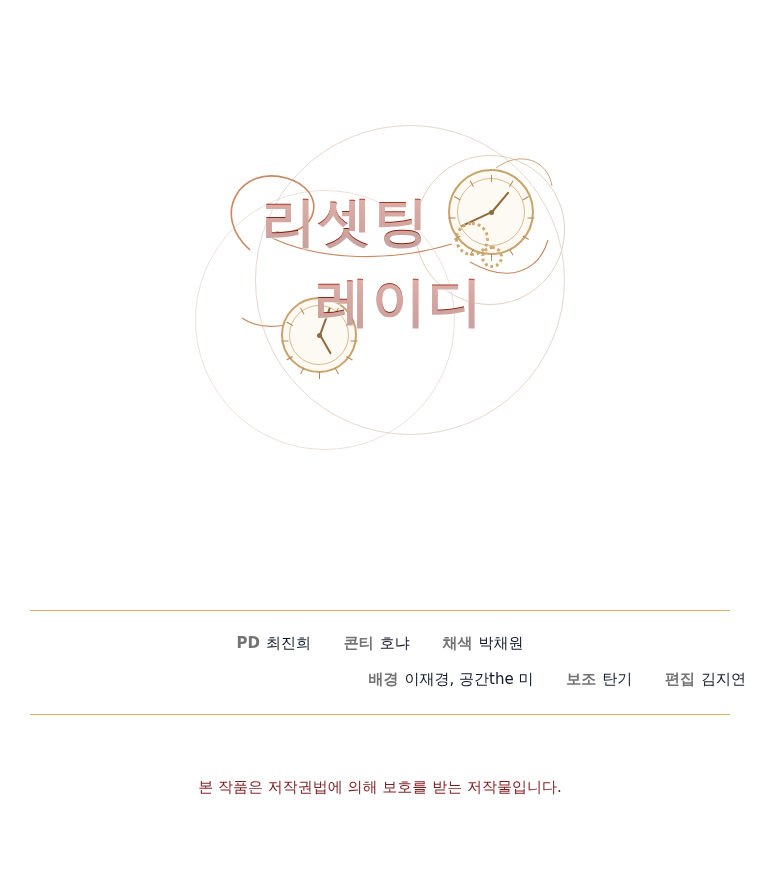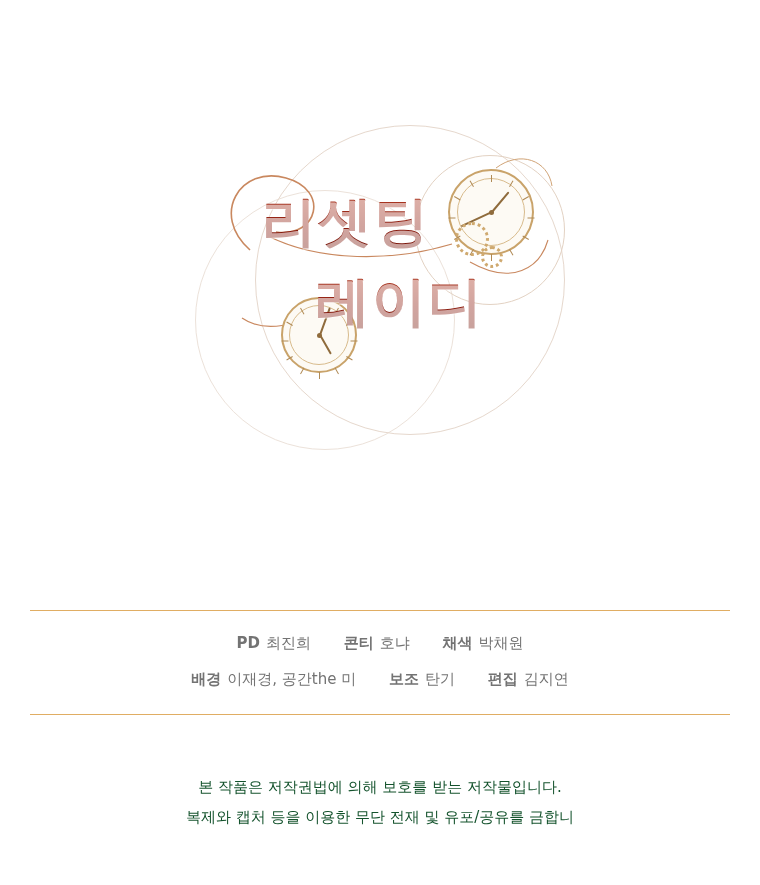--- a/index.html
+++ b/index.html
@@ -203,45 +203,45 @@
   .credits {
     position: absolute;
     left: 0;
     width: 760px;
     text-align: center;
     font-family: "DejaVu Sans", "Liberation Sans", sans-serif;
     font-size: 15px;
     color: #3a3a3a;
   }
   .credits.row1 { top: 634px; }
-  .credits.row2 { top: 670px; }
+  .credits.row2 { top: 670px; text-align: right; }
 
   .credit-item {
     display: inline-block;
     margin: 0 14px;
     white-space: nowrap;
   }
   .credit-role {
     color: #737373;
     font-weight: bold;
     margin-right: 6px;
   }
   .credit-name {
-    color: #737373;
+    color: #0f172a;
   }
 
   
   .notice {
     position: absolute;
     left: 0;
     width: 760px;
     text-align: center;
     font-family: "DejaVu Sans", "Liberation Sans", sans-serif;
     font-size: 15px;
-    color: #14532d;
+    color: #7f1d1d;
     line-height: 30px;
   }
   .notice.n1 { top: 772px; }
   .notice.n2 { top: 802px; }
 </style>
 </head>
 <body>
 
 <div class="page">
 
@@ -329,15 +329,14 @@
       <span class="credit-role">보조</span><span class="credit-name">탄기</span>
     </span>
     <span class="credit-item">
       <span class="credit-role">편집</span><span class="credit-name">김지연</span>
     </span>
   </div>
 
   <div class="rule bottom"></div>
 
   <div class="notice n1">본 작품은 저작권법에 의해 보호를 받는 저작물입니다.</div>
-  <div class="notice n2">복제와 캡처 등을 이용한 무단 전재 및 유포/공유를 금합니</div>
 
 </div>
 
 </body></html>

